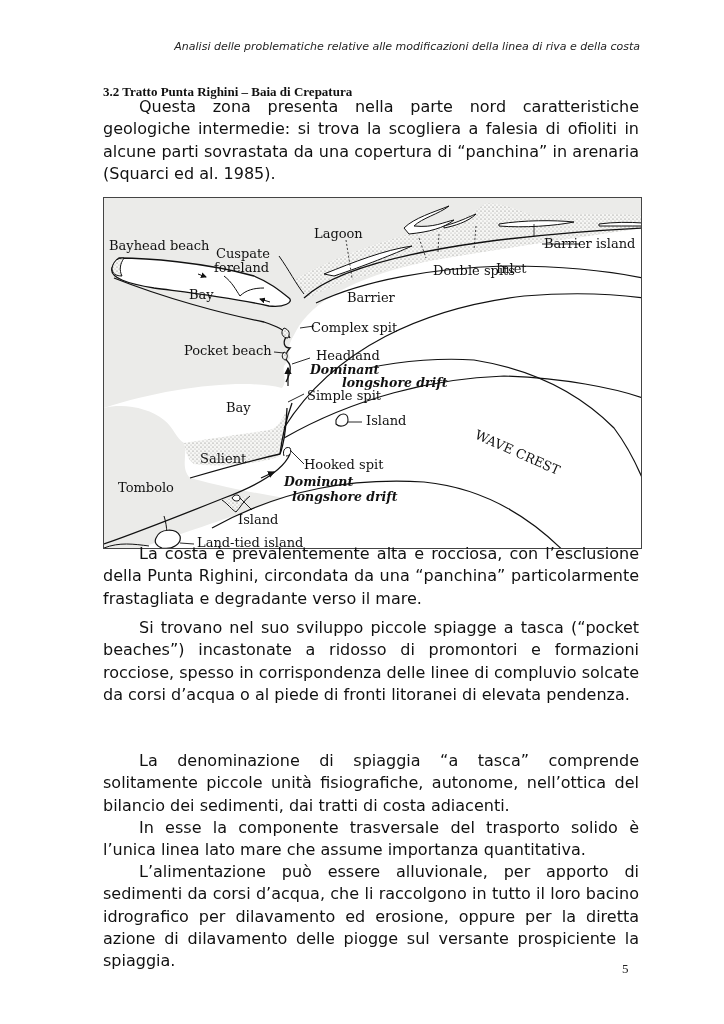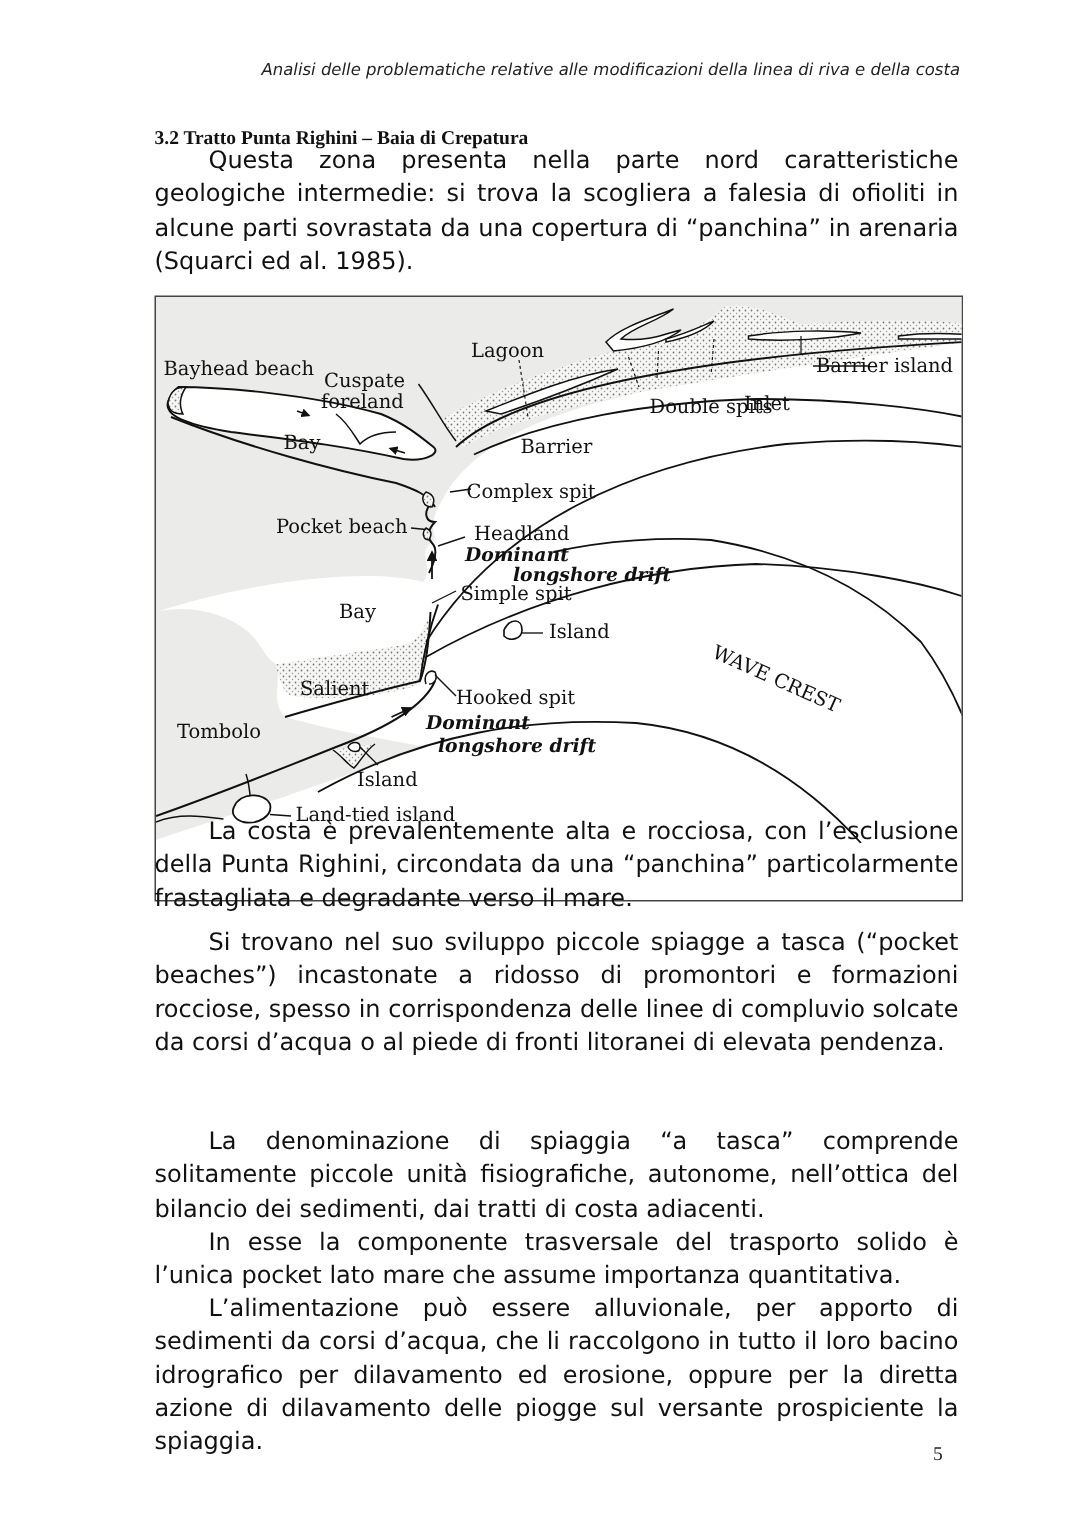--- a/index.html
+++ b/index.html
@@ -14,21 +14,21 @@
       position: absolute; left: 103px; top: 84px;
       font-family: Liberation Serif, serif; font-weight: bold; font-size: 13px; color: #111;
     }
     .para {
       position: absolute; left: 103px; width: 536px;
       font-family: "DejaVu Sans", sans-serif; font-size: 16px; line-height: 22.3px;
       text-align: justify; color: #111; margin: 0;
     }
     .para .indent { display: inline-block; width: 36px; }
     .figure {
-      position: absolute; left: 103px; top: 197px; width: 539px; height: 404px;
+      position: absolute; left: 103px; top: 197px; width: 539px; height: 352px;
       border: 1.5px solid #444; box-sizing: border-box; background: #fff; overflow: hidden;
     }
     .figure svg { position: absolute; left: 0; top: 0; }
     .fig-label { font-family: "DejaVu Serif", serif; font-size: 13px; fill: #111; }
     .fig-label-bi { font-family: "DejaVu Serif", serif; font-size: 12.5px; font-style: italic; font-weight: bold; fill: #111; }
     .page-number {
       position: absolute; left: 622px; top: 961px;
       font-family: "Liberation Serif", serif; font-size: 13px; color: #222;
     }
   </style>
@@ -158,18 +158,18 @@
     </svg>
   </div>
 
   <p class="para" style="top:543px;"><span class="indent"></span><span>La costa è prevalentemente alta e rocciosa, con l’esclusione della Punta Righini, circondata da una “panchina” particolarmente frastagliata e degradante verso il mare.</span></p>
 
   <p class="para" style="top:617px;"><span class="indent"></span><span>Si trovano nel suo sviluppo piccole spiagge a tasca (“pocket beaches”) incastonate a ridosso di promontori e formazioni rocciose, spesso in corrispondenza delle linee di compluvio solcate da corsi d’acqua o al piede di fronti litoranei di elevata pendenza.</span></p>
 
 
   <p class="para" style="top:750px;"><span class="indent"></span><span>La denominazione di spiaggia “a tasca” comprende solitamente piccole unità fisiografiche, autonome, nell’ottica del bilancio dei sedimenti, dai tratti di costa adiacenti.</span></p>
 
-  <p class="para" style="top:817px;"><span class="indent"></span><span>In esse la componente trasversale del trasporto solido è l’unica pocket lato mare che assume importanza quantitativa.</span></p>
+  <p class="para" style="top:817px;"><span class="indent"></span><span>In esse la componente trasversale del trasporto solido è l’unica linea lato mare che assume importanza quantitativa.</span></p>
 
   <p class="para" style="top:861px;"><span class="indent"></span><span>L’alimentazione può essere alluvionale, per apporto di sedimenti da corsi d’acqua, che li raccolgono in tutto il loro bacino idrografico per dilavamento ed erosione, oppure per la diretta azione di dilavamento delle piogge sul versante prospiciente la spiaggia.</span></p>
 
   <div class="page-number">5</div>
 </div>
 
 </body></html>

